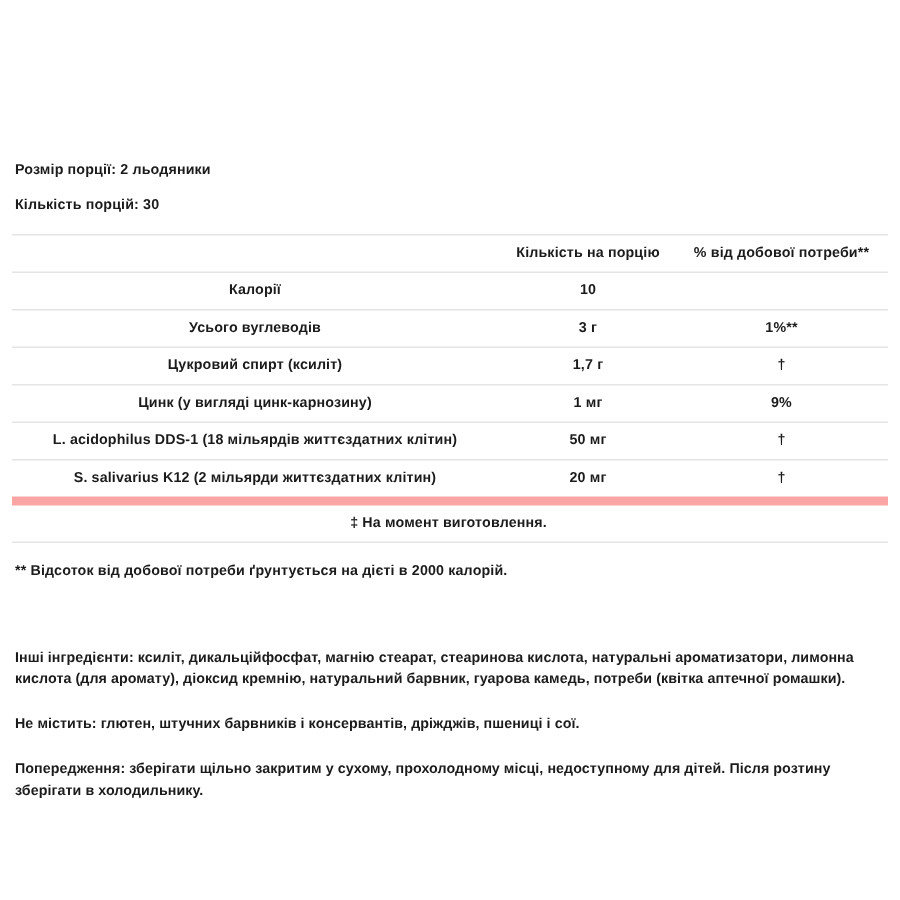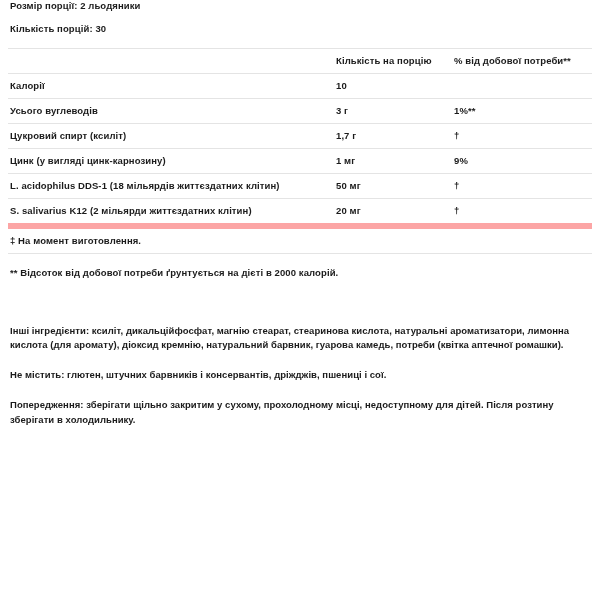--- a/index.html
+++ b/index.html
@@ -19,20 +19,21 @@
   .panel {
     position: relative;
     width: 600px;
     height: 600px;
     box-sizing: border-box;
     padding: 0 8px;
   }
 
   
   .serving-block {
+    padding-top: 108px;
   }
   .serving-line {
     font-size: 9.5px;
     font-weight: bold;
     line-height: 1.25;
     letter-spacing: 0.1px;
     padding: 0 2px 11px 2px;
   }
   .serving-line:last-child {
     padding-bottom: 0;
@@ -47,21 +48,21 @@
   }
   .facts-table col.c-name  { width: 326px; }
   .facts-table col.c-amt   { width: 118px; }
   .facts-table col.c-dv    { width: 140px; }
 
   .facts-table th,
   .facts-table td {
     font-size: 9.5px;
     font-weight: bold;
     letter-spacing: 0.1px;
-    text-align: left;
+    text-align: center;
     vertical-align: middle;
     padding: 0 4px 0 2px;
     height: 24px;
     line-height: 1.2;
     border-top: 1px solid #e4e4e4;
     white-space: nowrap;
     overflow: hidden;
   }
   .facts-table thead th {
     border-top: 1px solid #e4e4e4;

